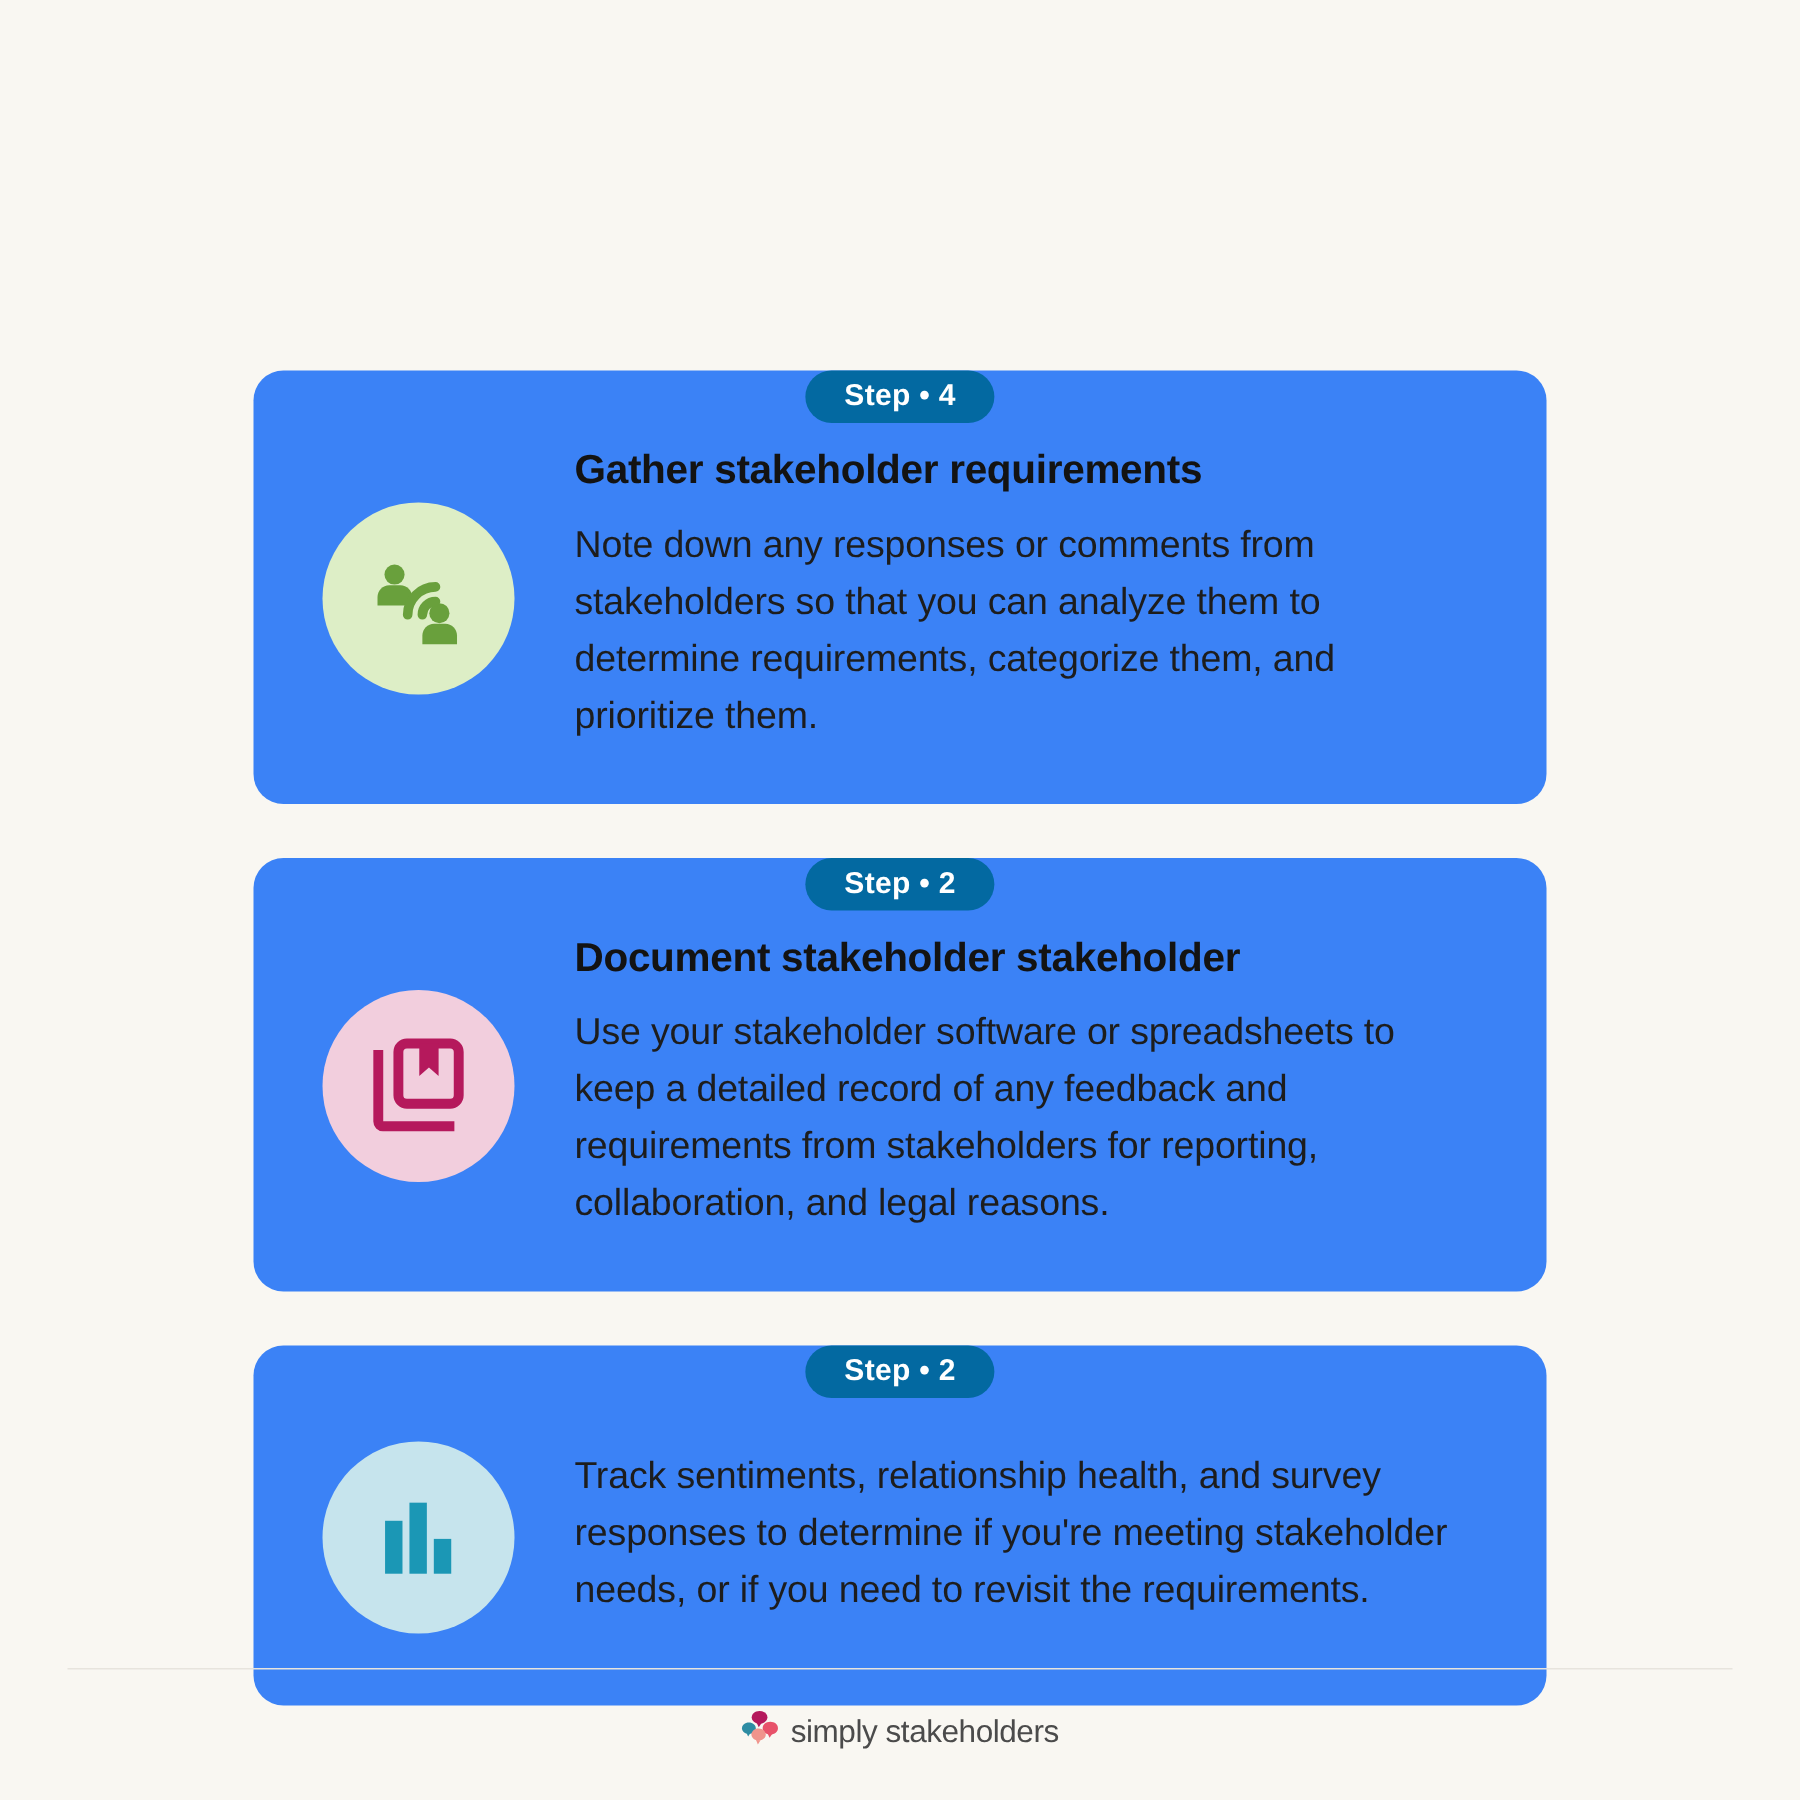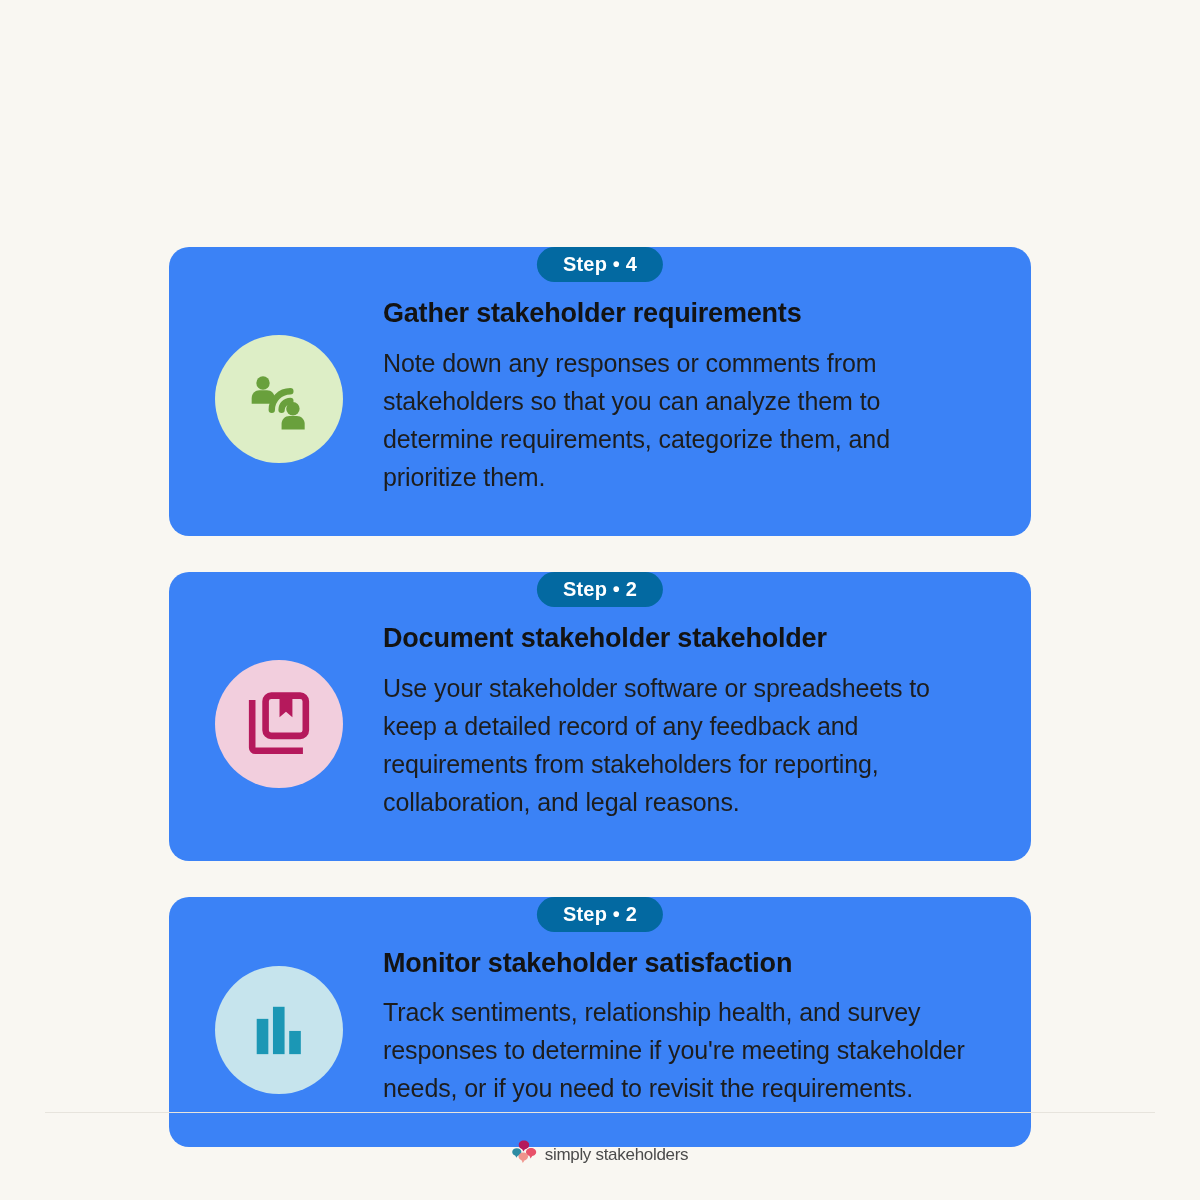--- a/index.html
+++ b/index.html
@@ -136,21 +136,21 @@
     position: absolute;
     top: 28px;
     left: 50%;
     transform: translateX(-50%);
     display: flex;
     align-items: center;
     gap: 7px;
   }
 
   .logo-text {
-    font-size: 17px;
+    font-size: 21px;
     color: #4b4b4b;
     letter-spacing: -0.3px;
     line-height: 1;
     white-space: nowrap;
   }
 </style>
 </head>
 <body>
 
 <div class="page">
@@ -218,21 +218,20 @@
             <span>
               <svg width="52" height="52" viewBox="0 0 52 56" fill="none">
                 <rect x="2" y="16" width="12.5" height="38" fill="#1b97b5"></rect>
                 <rect x="19.5" y="3" width="12.5" height="51" fill="#1b97b5"></rect>
                 <rect x="37" y="29" width="12.5" height="25" fill="#1b97b5"></rect>
               </svg>
             </span>
           </div>
         </div>
         <div class="text-col">
-          <div class="step-title">Monitor stakeholder satisfaction</div>
           <div class="step-desc">Track sentiments, relationship health, and survey responses to determine if you're meeting stakeholder needs, or if you need to revisit the requirements.</div>
         </div>
       </div>
     </div>
 
   </div>
 
   <div class="footer">
     <div class="footer-divider"></div>
     <div class="footer-logo">

